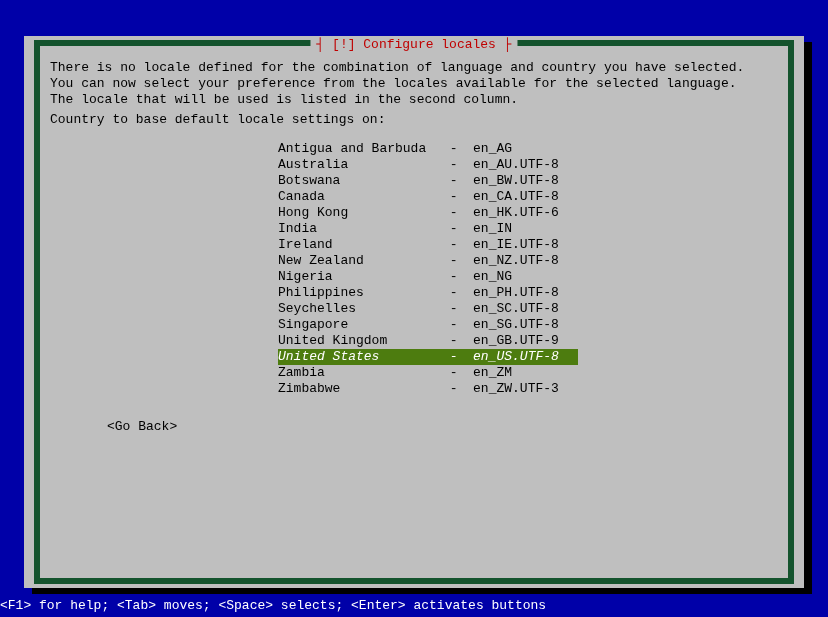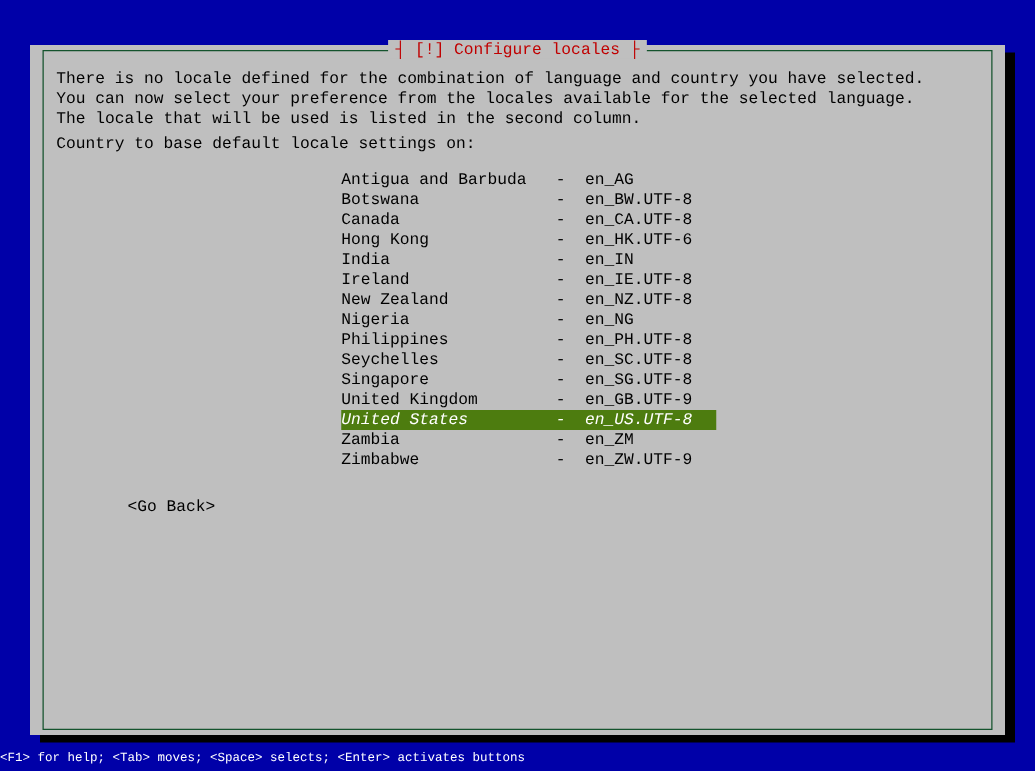--- a/index.html
+++ b/index.html
@@ -27,21 +27,21 @@
     .dialog {
       position: absolute;
       top: 36px;
       left: 24px;
       width: 780px;
       height: 552px;
       background: #bfbfbf;
       padding: 4px 10px;
     }
     .dialog-border {
-      border: 1px solid #14532d;
+      border: 6px solid #14532d;
       width: 100%;
       height: 100%;
       position: relative;
       padding: 14px 10px 14px 10px;
     }
     .dialog-title {
       position: absolute;
       top: -9px;
       left: 50%;
       transform: translateX(-50%);
@@ -81,49 +81,50 @@
       margin-left: 57px;
       cursor: pointer;
       display: inline-block;
     }
     .footer {
       position: absolute;
       bottom: 4px;
       left: 0;
       color: #fff;
       white-space: pre;
-      font-size: 10px;
+      font-size: 13px;
     }
   </style>
 </head>
 <body>
 
 <div class="dialog-shadow"></div>
 
 <div class="dialog">
   <div class="dialog-border">
     <div class="dialog-title">┤ [!] Configure locales ├</div>
     <div class="instructions">There is no locale defined for the combination of language and country you have selected.
 You can now select your preference from the locales available for the selected language.
 The locale that will be used is listed in the second column.</div>
     <div class="prompt">Country to base default locale settings on:</div>
     <div class="locale-list" id="locale-list">
         <div class="locale-row">Antigua and Barbuda   -  en_AG       </div>
+        <div class="locale-row">Australia             -  en_AU.UTF-8 </div>
         <div class="locale-row">Botswana              -  en_BW.UTF-8 </div>
         <div class="locale-row">Canada                -  en_CA.UTF-8 </div>
         <div class="locale-row">Hong Kong             -  en_HK.UTF-6 </div>
         <div class="locale-row">India                 -  en_IN       </div>
         <div class="locale-row">Ireland               -  en_IE.UTF-8 </div>
         <div class="locale-row">New Zealand           -  en_NZ.UTF-8 </div>
         <div class="locale-row">Nigeria               -  en_NG       </div>
         <div class="locale-row">Philippines           -  en_PH.UTF-8 </div>
         <div class="locale-row">Seychelles            -  en_SC.UTF-8 </div>
         <div class="locale-row">Singapore             -  en_SG.UTF-8 </div>
         <div class="locale-row">United Kingdom        -  en_GB.UTF-9 </div>
         <div class="locale-row selected">United States         -  en_US.UTF-8 </div>
         <div class="locale-row">Zambia                -  en_ZM       </div>
-        <div class="locale-row">Zimbabwe              -  en_ZW.UTF-9 </div>
+        <div class="locale-row">Zimbabwe              -  en_ZW.UTF-3 </div>
       </div>
     <div class="go-back">&lt;Go Back&gt;</div>
   </div>
 </div>
 
 <div class="footer">&lt;F1&gt; for help; &lt;Tab&gt; moves; &lt;Space&gt; selects; &lt;Enter&gt; activates buttons</div>
 
 </body></html>

